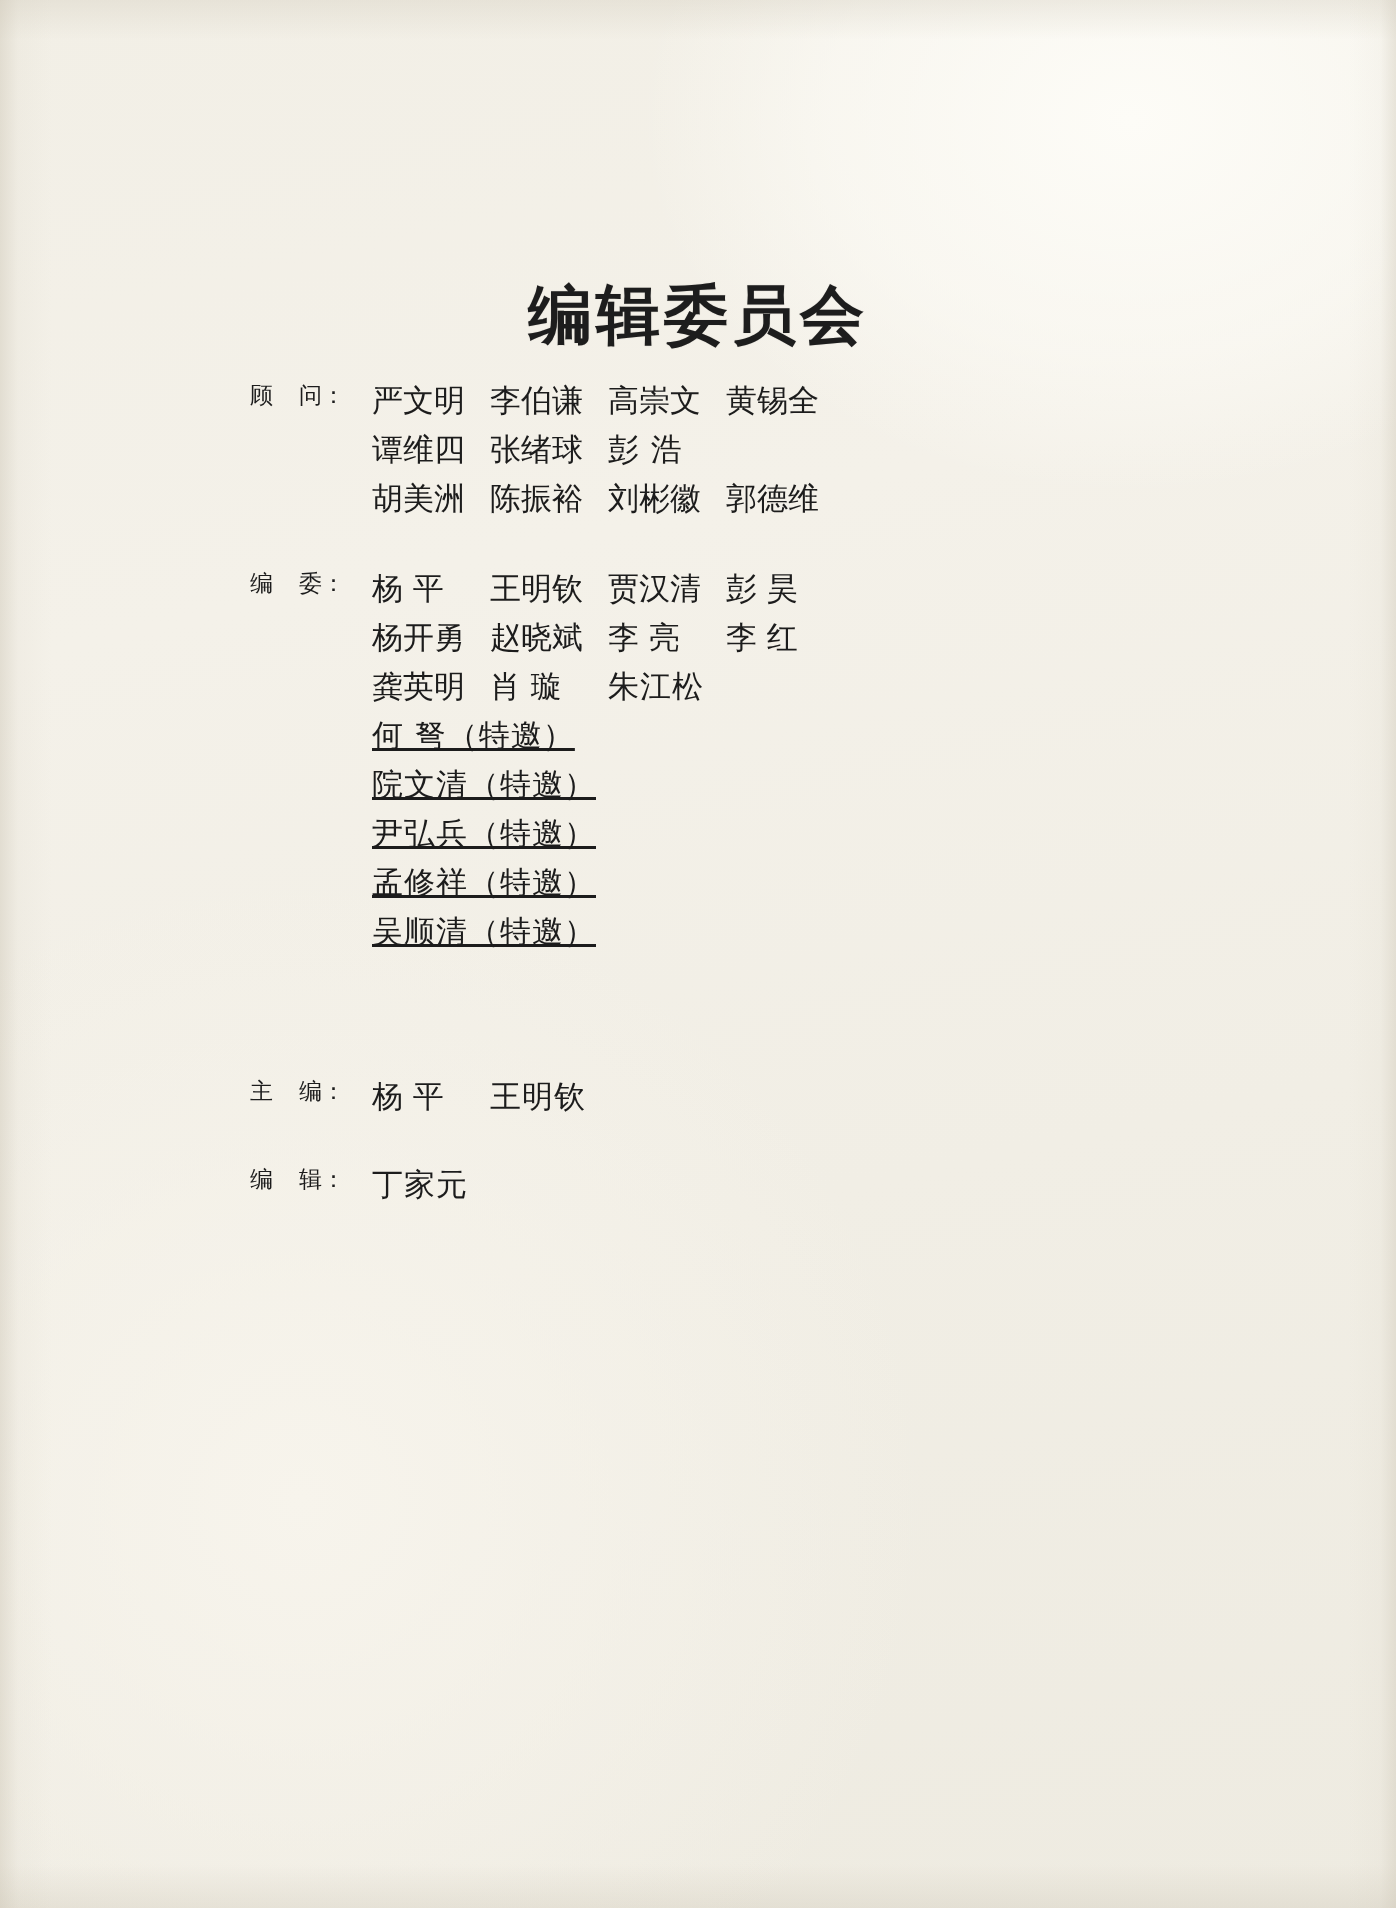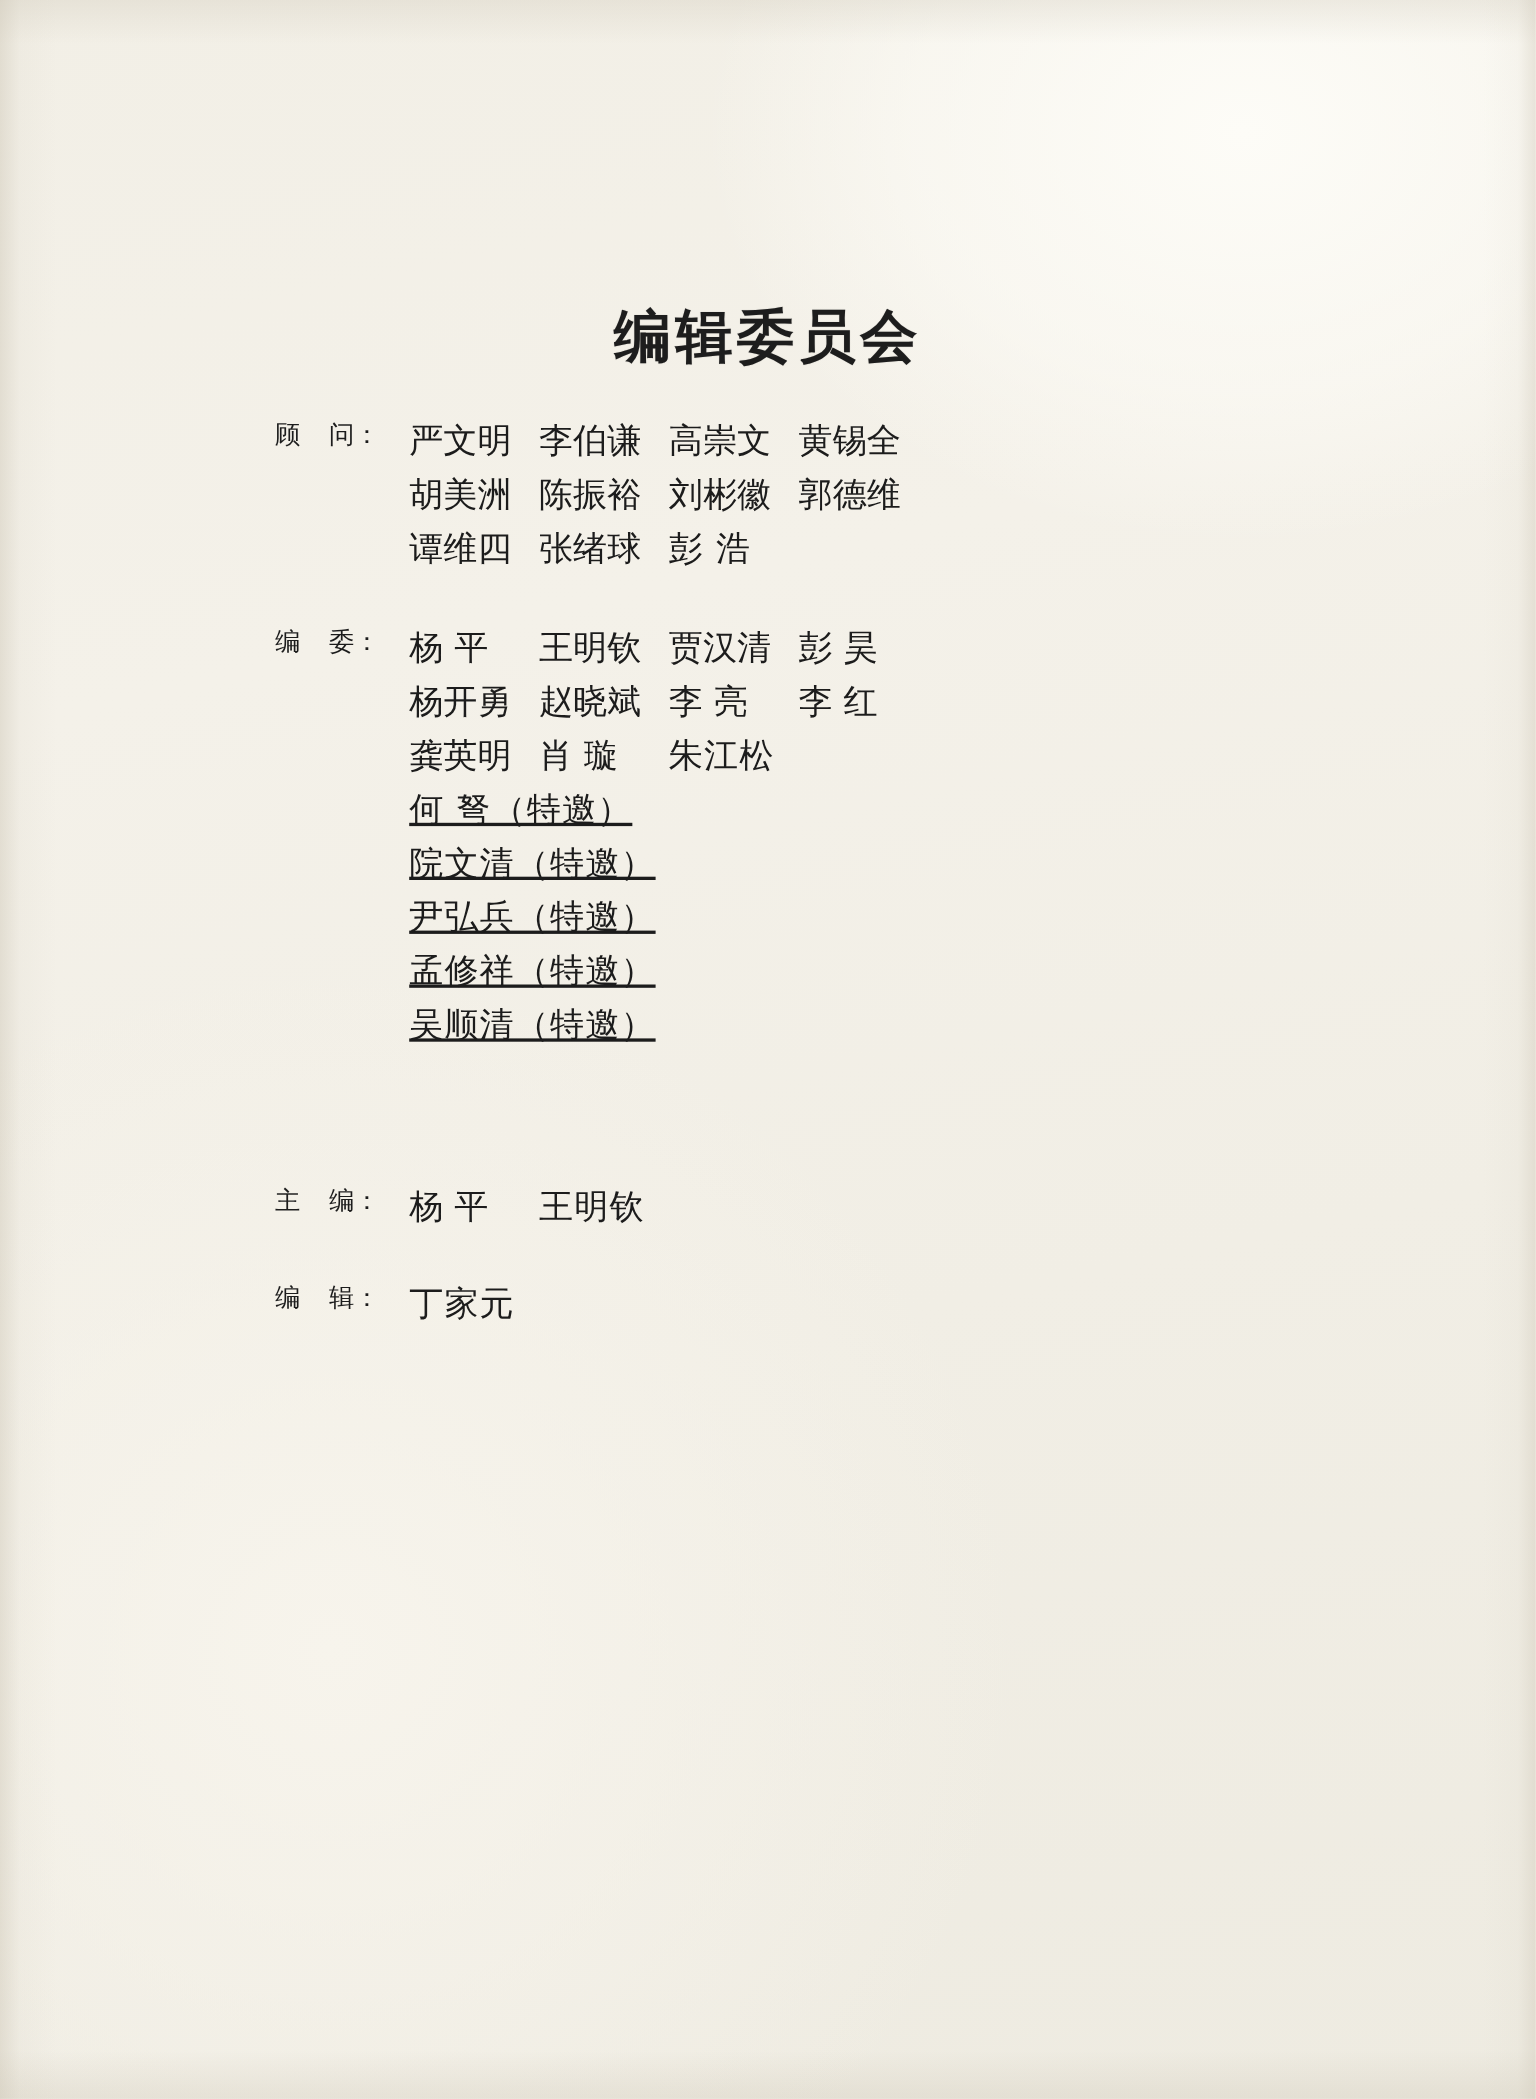--- a/index.html
+++ b/index.html
@@ -42,21 +42,21 @@
     height: 1908px;
   }
   .doc-title {
     position: absolute;
     left: 0;
     top: 272px;
     width: 1396px;
     text-align: center;
     font-family: "DejaVu Sans", "Liberation Sans", sans-serif;
     font-weight: 700;
-    font-size: 52px;
+    font-size: 64px;
     letter-spacing: 4px;
     color: #1d1d1d;
     text-shadow: 0 0 1px rgba(0,0,0,0.25);
   }
   .section {
     position: absolute;
     left: 250px;
     width: 1000px;
   }
   .sec-advisors { top: 380px; }
@@ -129,44 +129,44 @@
             </div>
           <div class="name">
               <span>黄锡全</span>
             </div>
         </div>
       </div>
       <div class="row">
         <div class="label blank-label">顾　问：</div>
         <div class="names">
           <div class="name">
+              <span>谭维四</span>
+            </div>
+          <div class="name">
+              <span>张绪球</span>
+            </div>
+          <div class="name name-free">
+              <span>彭  浩</span>
+            </div>
+        </div>
+      </div>
+      <div class="row">
+        <div class="label blank-label">顾　问：</div>
+        <div class="names">
+          <div class="name">
               <span>胡美洲</span>
             </div>
           <div class="name">
               <span>陈振裕</span>
             </div>
           <div class="name">
               <span>刘彬徽</span>
             </div>
           <div class="name">
               <span>郭德维</span>
-            </div>
-        </div>
-      </div>
-      <div class="row">
-        <div class="label blank-label">顾　问：</div>
-        <div class="names">
-          <div class="name">
-              <span>谭维四</span>
-            </div>
-          <div class="name">
-              <span>张绪球</span>
-            </div>
-          <div class="name name-free">
-              <span>彭  浩</span>
             </div>
         </div>
       </div>
     </div>
 
     <div class="section sec-board">
       <div class="row">
         <div class="label">
           <span>编</span><span class="sp"></span><span>委</span>：
         </div>

